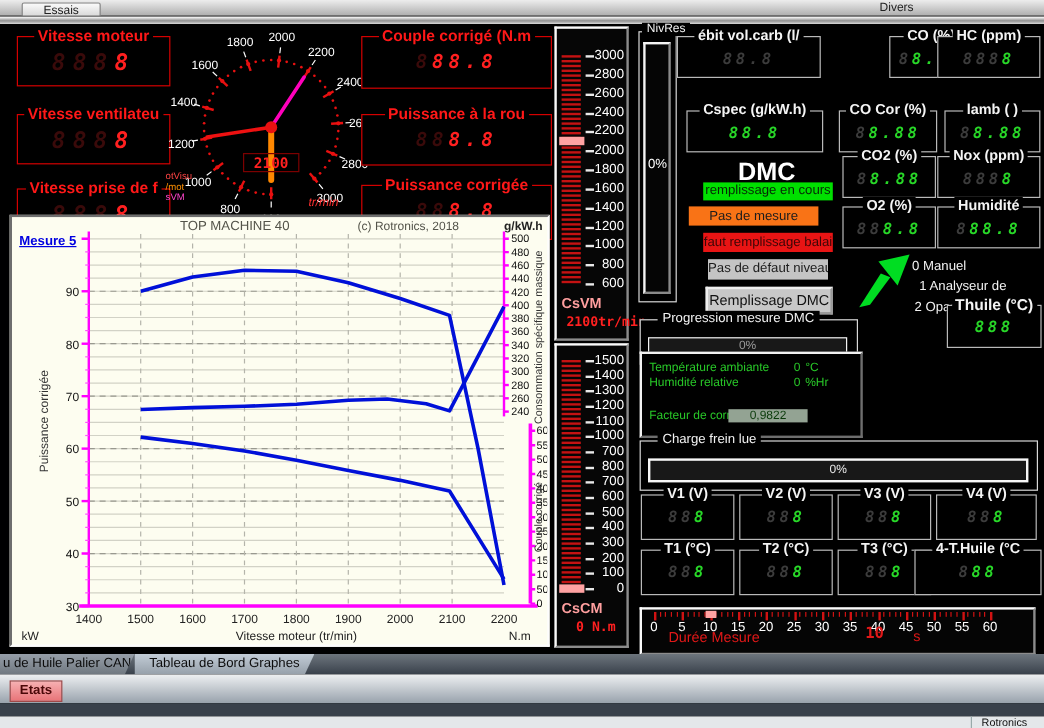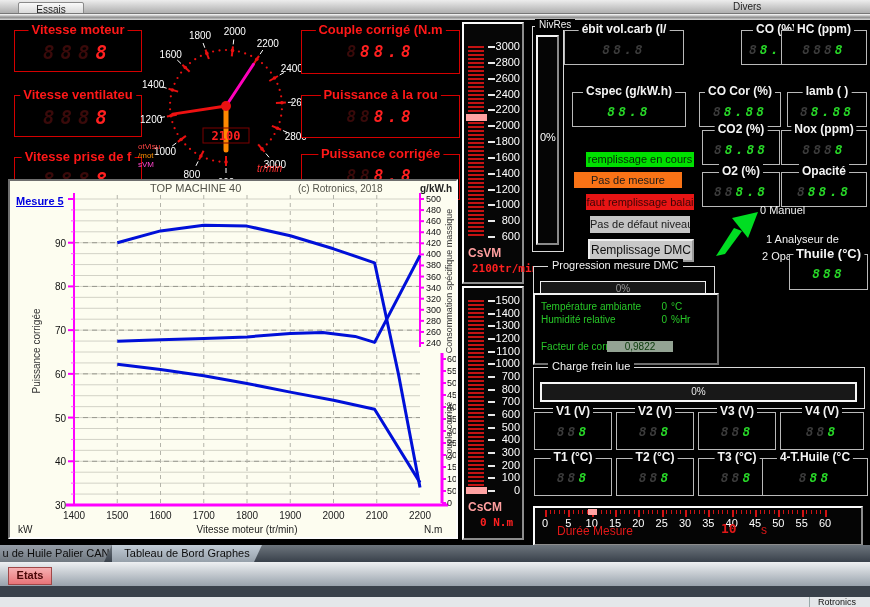--- a/index.html
+++ b/index.html
@@ -565,35 +565,36 @@
   </div>
   <div class="disp grn" style="left:781px;top:110px;width:84px;height:33px">
     <span class="lbl">Nox (ppm)</span>
     <span class="digits sml"><span class="gh">888</span><span class="lt">8</span></span>
   </div>
   <div class="disp grn" style="left:702px;top:152px;width:76px;height:33px">
     <span class="lbl">O2 (%)</span>
     <span class="digits sml"><span class="gh">88</span><span class="lt">8.8</span></span>
   </div>
   <div class="disp grn" style="left:781px;top:152px;width:84px;height:33px">
-    <span class="lbl">Opacité</span>
+    <span class="lbl">Humidité</span>
     <span class="digits sml"><span class="gh">8</span><span class="lt">88.8</span></span>
   </div>
 
+  <div style="position:absolute;left:584px;top:112px;width:110px;text-align:center;color:#fff;font-size:21px;font-weight:bold">DMC</div>
   <div class="statusbtn" style="left:586px;top:132px;width:108px;height:15px;line-height:15px;background:#00e000;color:#062806">remplissage en cours</div>
   <div class="statusbtn" style="left:574px;top:152px;width:108px;height:16px;line-height:16px;background:#f97316;color:#1c1c1c">Pas de mesure</div>
   <div class="statusbtn" style="left:586px;top:174px;width:108px;height:16px;line-height:16px;background:#e81414;color:#3c0606">faut remplissage balai</div>
   <div class="statusbtn" style="left:590px;top:196px;width:100px;height:17px;line-height:17px;background:#c4c4c4;color:#1c1c1c">Pas de défaut niveau</div>
   <div class="btn3d" style="left:588px;top:219px;width:102px;height:19px;line-height:19px">Remplissage DMC</div>
 
   <svg width="50" height="48" style="position:absolute;left:712px;top:190px">
     <polygon points="4,46 13,44 30,21 22,18" fill="#00dd22"></polygon>
     <polygon points="20,8 46,2 36,28" fill="#00dd22"></polygon>
   </svg>
-  <div class="sel-item" style="left:760px;top:184px">0  Manuel</div>
+  <div class="sel-item" style="left:760px;top:196px">0  Manuel</div>
   <div class="sel-item" style="left:766px;top:213px">1  Analyseur de</div>
   <div class="sel-item" style="left:762px;top:230px">2  Opacimètre</div>
 
   <div class="disp grn" style="left:789px;top:234px;width:77px;height:34px">
     <span class="lbl" style="font-size:13px">Thuile (°C)</span>
     <span class="digits sml"><span class="gh"></span><span class="lt">888</span></span>
   </div>
 
   <div class="grp" style="left:533px;top:246px;width:180px;height:36px">
     <span class="glbl">Progression mesure DMC</span>

